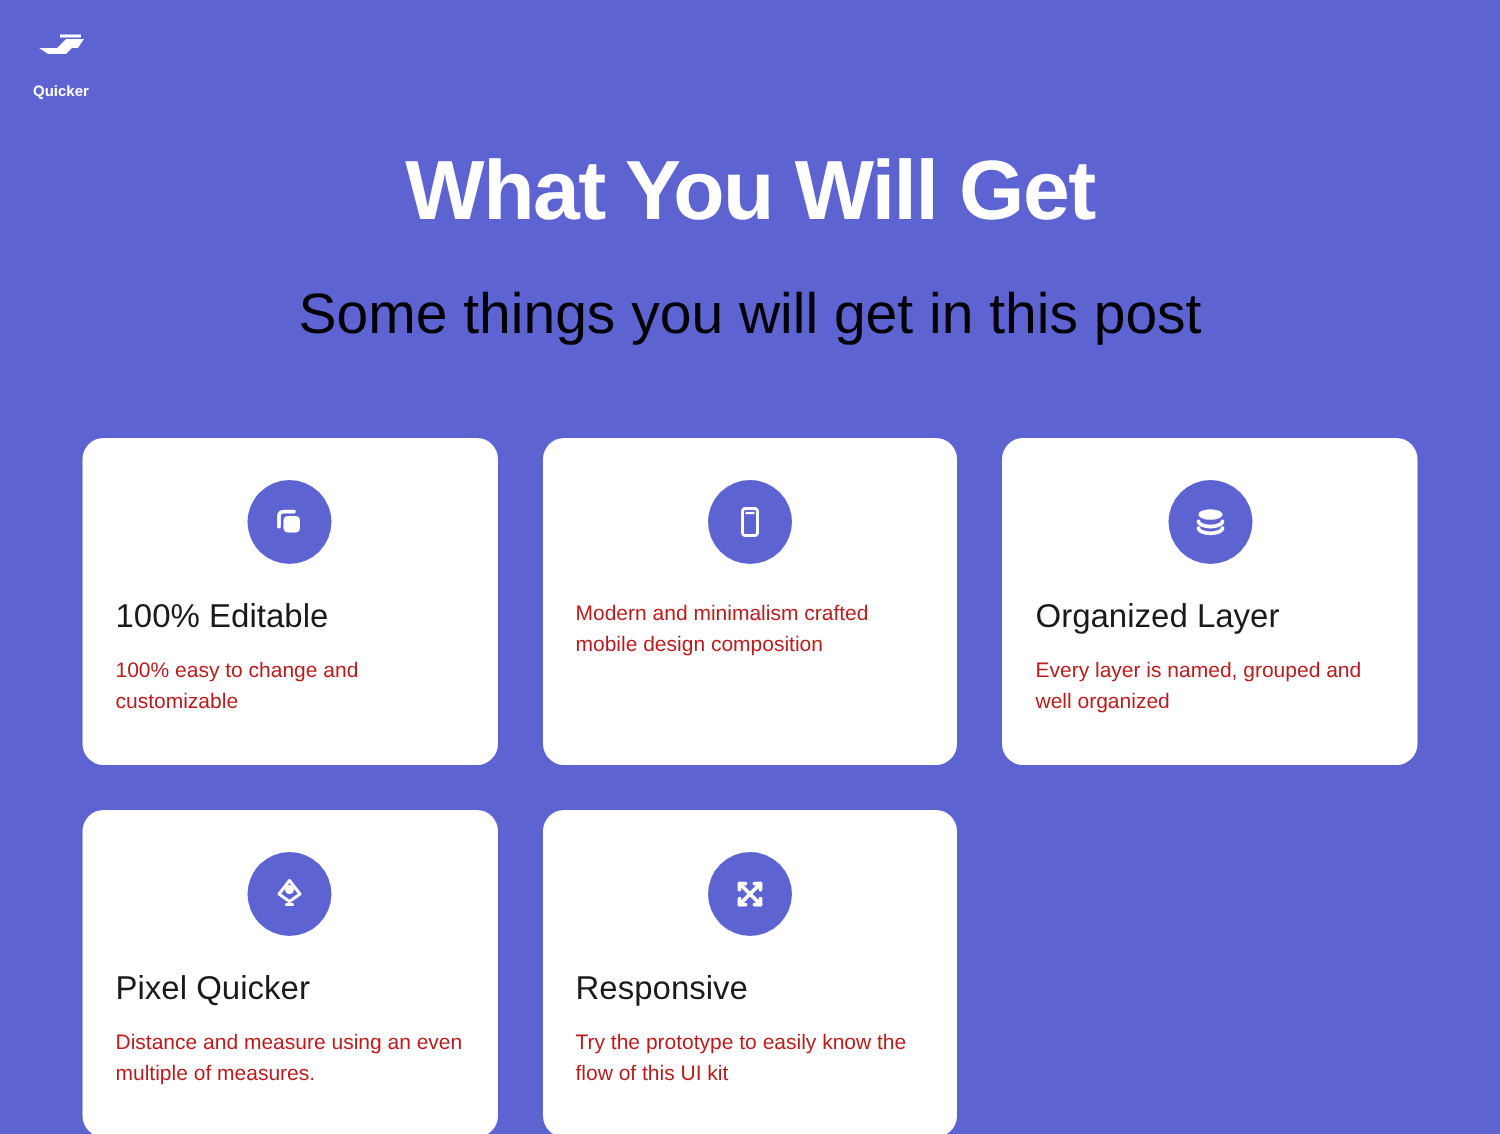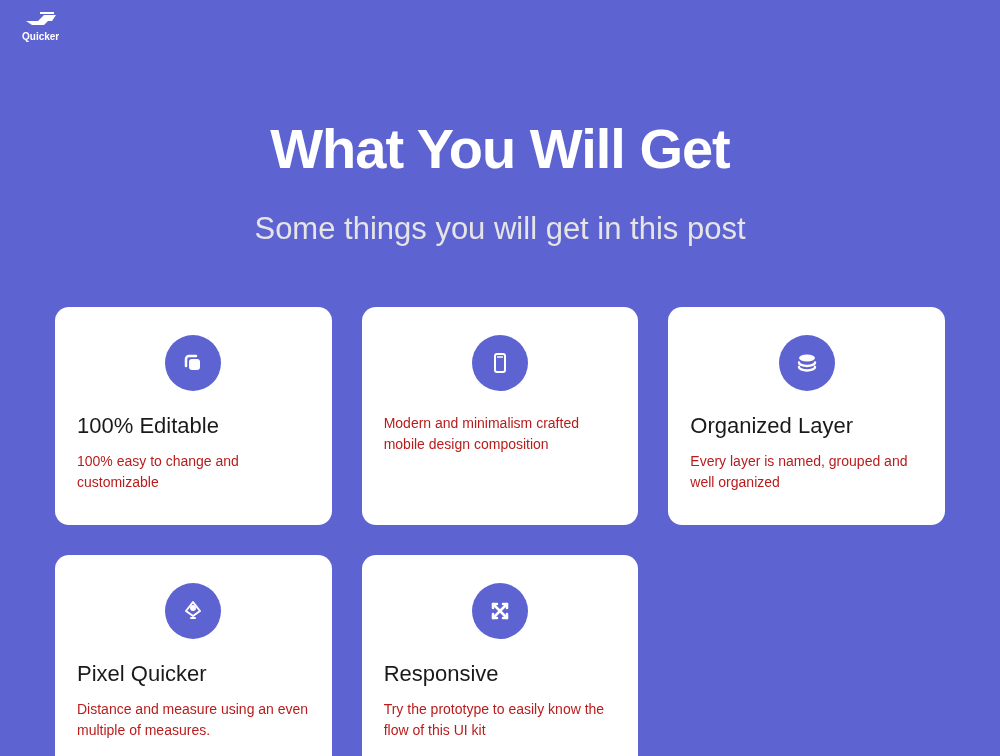--- a/index.html
+++ b/index.html
@@ -6,45 +6,46 @@
 body {
   width: 1000px;
   height: 756px;
   background: #5E63D2;
   font-family: -apple-system, BlinkMacSystemFont, "Segoe UI", Helvetica, Arial, sans-serif;
   overflow: hidden;
   position: relative;
 }
 .logo {
   position: absolute;
-  top: 11px;
+  top: 22px;
   left: 22px;
   display: flex;
   flex-direction: column;
   align-items: center;
-  gap: 4px;
+  gap: 18px;
 }
 .logo-name {
   color: #fff;
   font-size: 10px;
   font-weight: 600;
 }
 .header {
   text-align: center;
-  padding-top: 116px;
+  padding-top: 50px;
+  margin-top: 44px;
 }
 .title {
   color: #fff;
   font-size: 56px;
   font-weight: 800;
   letter-spacing: -1px;
 }
 .subtitle {
-  color: #e5e5e5;
-  font-size: 31px;
+  color: #000000;
+  font-size: 38px;
   font-weight: 400;
   margin-top: 30px;
 }
 .grid {
   display: grid;
   grid-template-columns: repeat(3, 1fr);
   gap: 30px;
   padding: 60px 55px 0;
 }
 .card {

